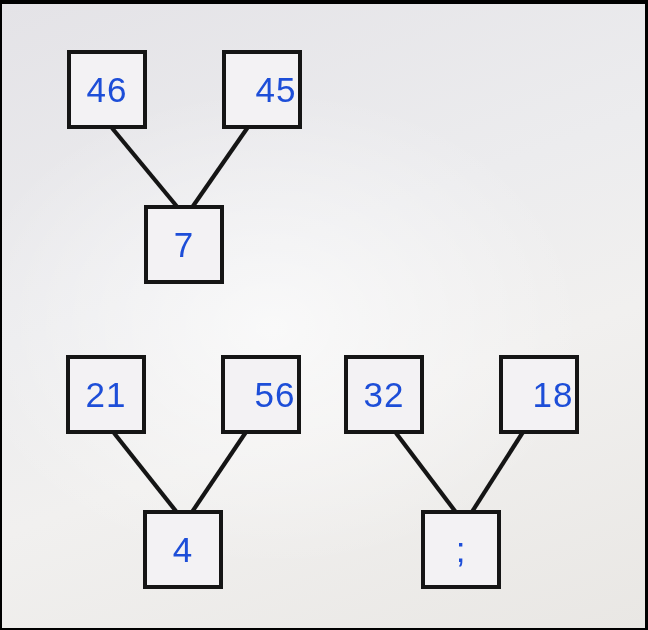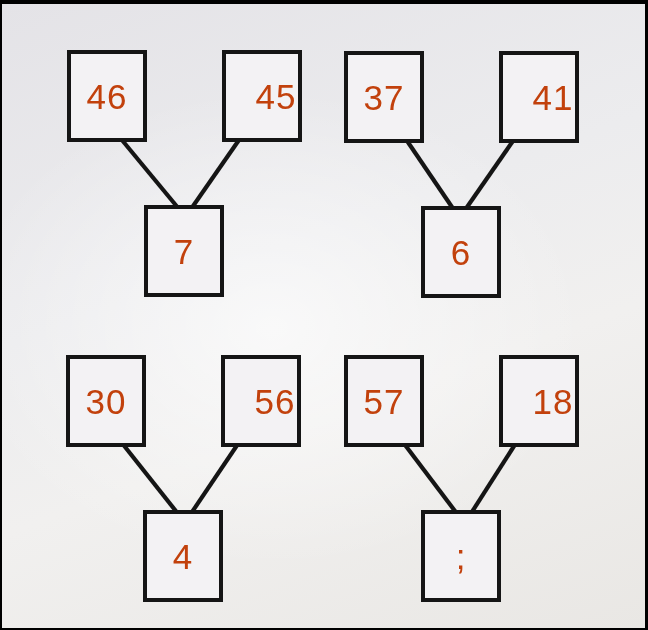--- a/index.html
+++ b/index.html
@@ -30,30 +30,30 @@
   }
   .group svg {
     position: absolute;
     left: 0;
     top: 0;
     pointer-events: none;
   }
   .nbox {
     position: absolute;
     width: 80px;
-    height: 92px;
+    height: 79px;
     box-sizing: border-box;
     border: 4px solid #151515;
     background: #f3f2f4;
     display: flex;
     align-items: center;
     justify-content: center;
     font-size: 35px;
     line-height: 1;
-    color: #c2410c;
+    color: #1d4ed8;
     letter-spacing: 1px;
   }
   .nbox.tl { left: 0;   top: 0; }
   .nbox.tr { left: 155; top: 0; left: 155px; padding-left: 28px; }
   .nbox.bt { left: 77px; top: 155px; }
   
   #group-0 { left: 65px;  top: 46px;  }
   #group-1 { left: 342px; top: 47px;  }
   #group-2 { left: 64px;  top: 351px; }
   #group-3 { left: 342px; top: 351px; }
@@ -78,59 +78,44 @@
           <span>46</span>
         </div>
       <div class="nbox tr">
           <span>45</span>
         </div>
       <div class="nbox bt">
           <span>7</span>
         </div>
     </div>
 
-    <div class="group" id="group-1">
-      <svg width="238" height="238" viewBox="0 0 238 238">
-        <line class="conn" x1="55" y1="78" x2="110" y2="159"></line>
-        <line class="conn" x1="178" y1="77" x2="121" y2="159"></line>
-      </svg>
-      <div class="nbox tl">
-          <span>37</span>
-        </div>
-      <div class="nbox tr">
-          <span>41</span>
-        </div>
-      <div class="nbox bt">
-          <span>6</span>
-        </div>
-    </div>
 
     <div class="group" id="group-2">
       <svg width="238" height="238" viewBox="0 0 238 238">
         <line class="conn" x1="48" y1="78" x2="113" y2="160"></line>
         <line class="conn" x1="180" y1="77" x2="124" y2="160"></line>
       </svg>
       <div class="nbox tl">
-          <span>30</span>
+          <span>21</span>
         </div>
       <div class="nbox tr">
           <span>56</span>
         </div>
       <div class="nbox bt">
           <span>4</span>
         </div>
     </div>
 
     <div class="group" id="group-3">
       <svg width="238" height="238" viewBox="0 0 238 238">
         <line class="conn" x1="52" y1="78" x2="114" y2="160"></line>
         <line class="conn" x1="179" y1="77" x2="126" y2="160"></line>
       </svg>
       <div class="nbox tl">
-          <span>57</span>
+          <span>32</span>
         </div>
       <div class="nbox tr">
           <span>18</span>
         </div>
       <div class="nbox bt">
           <span>;</span>
         </div>
     </div>
 
   </div>

